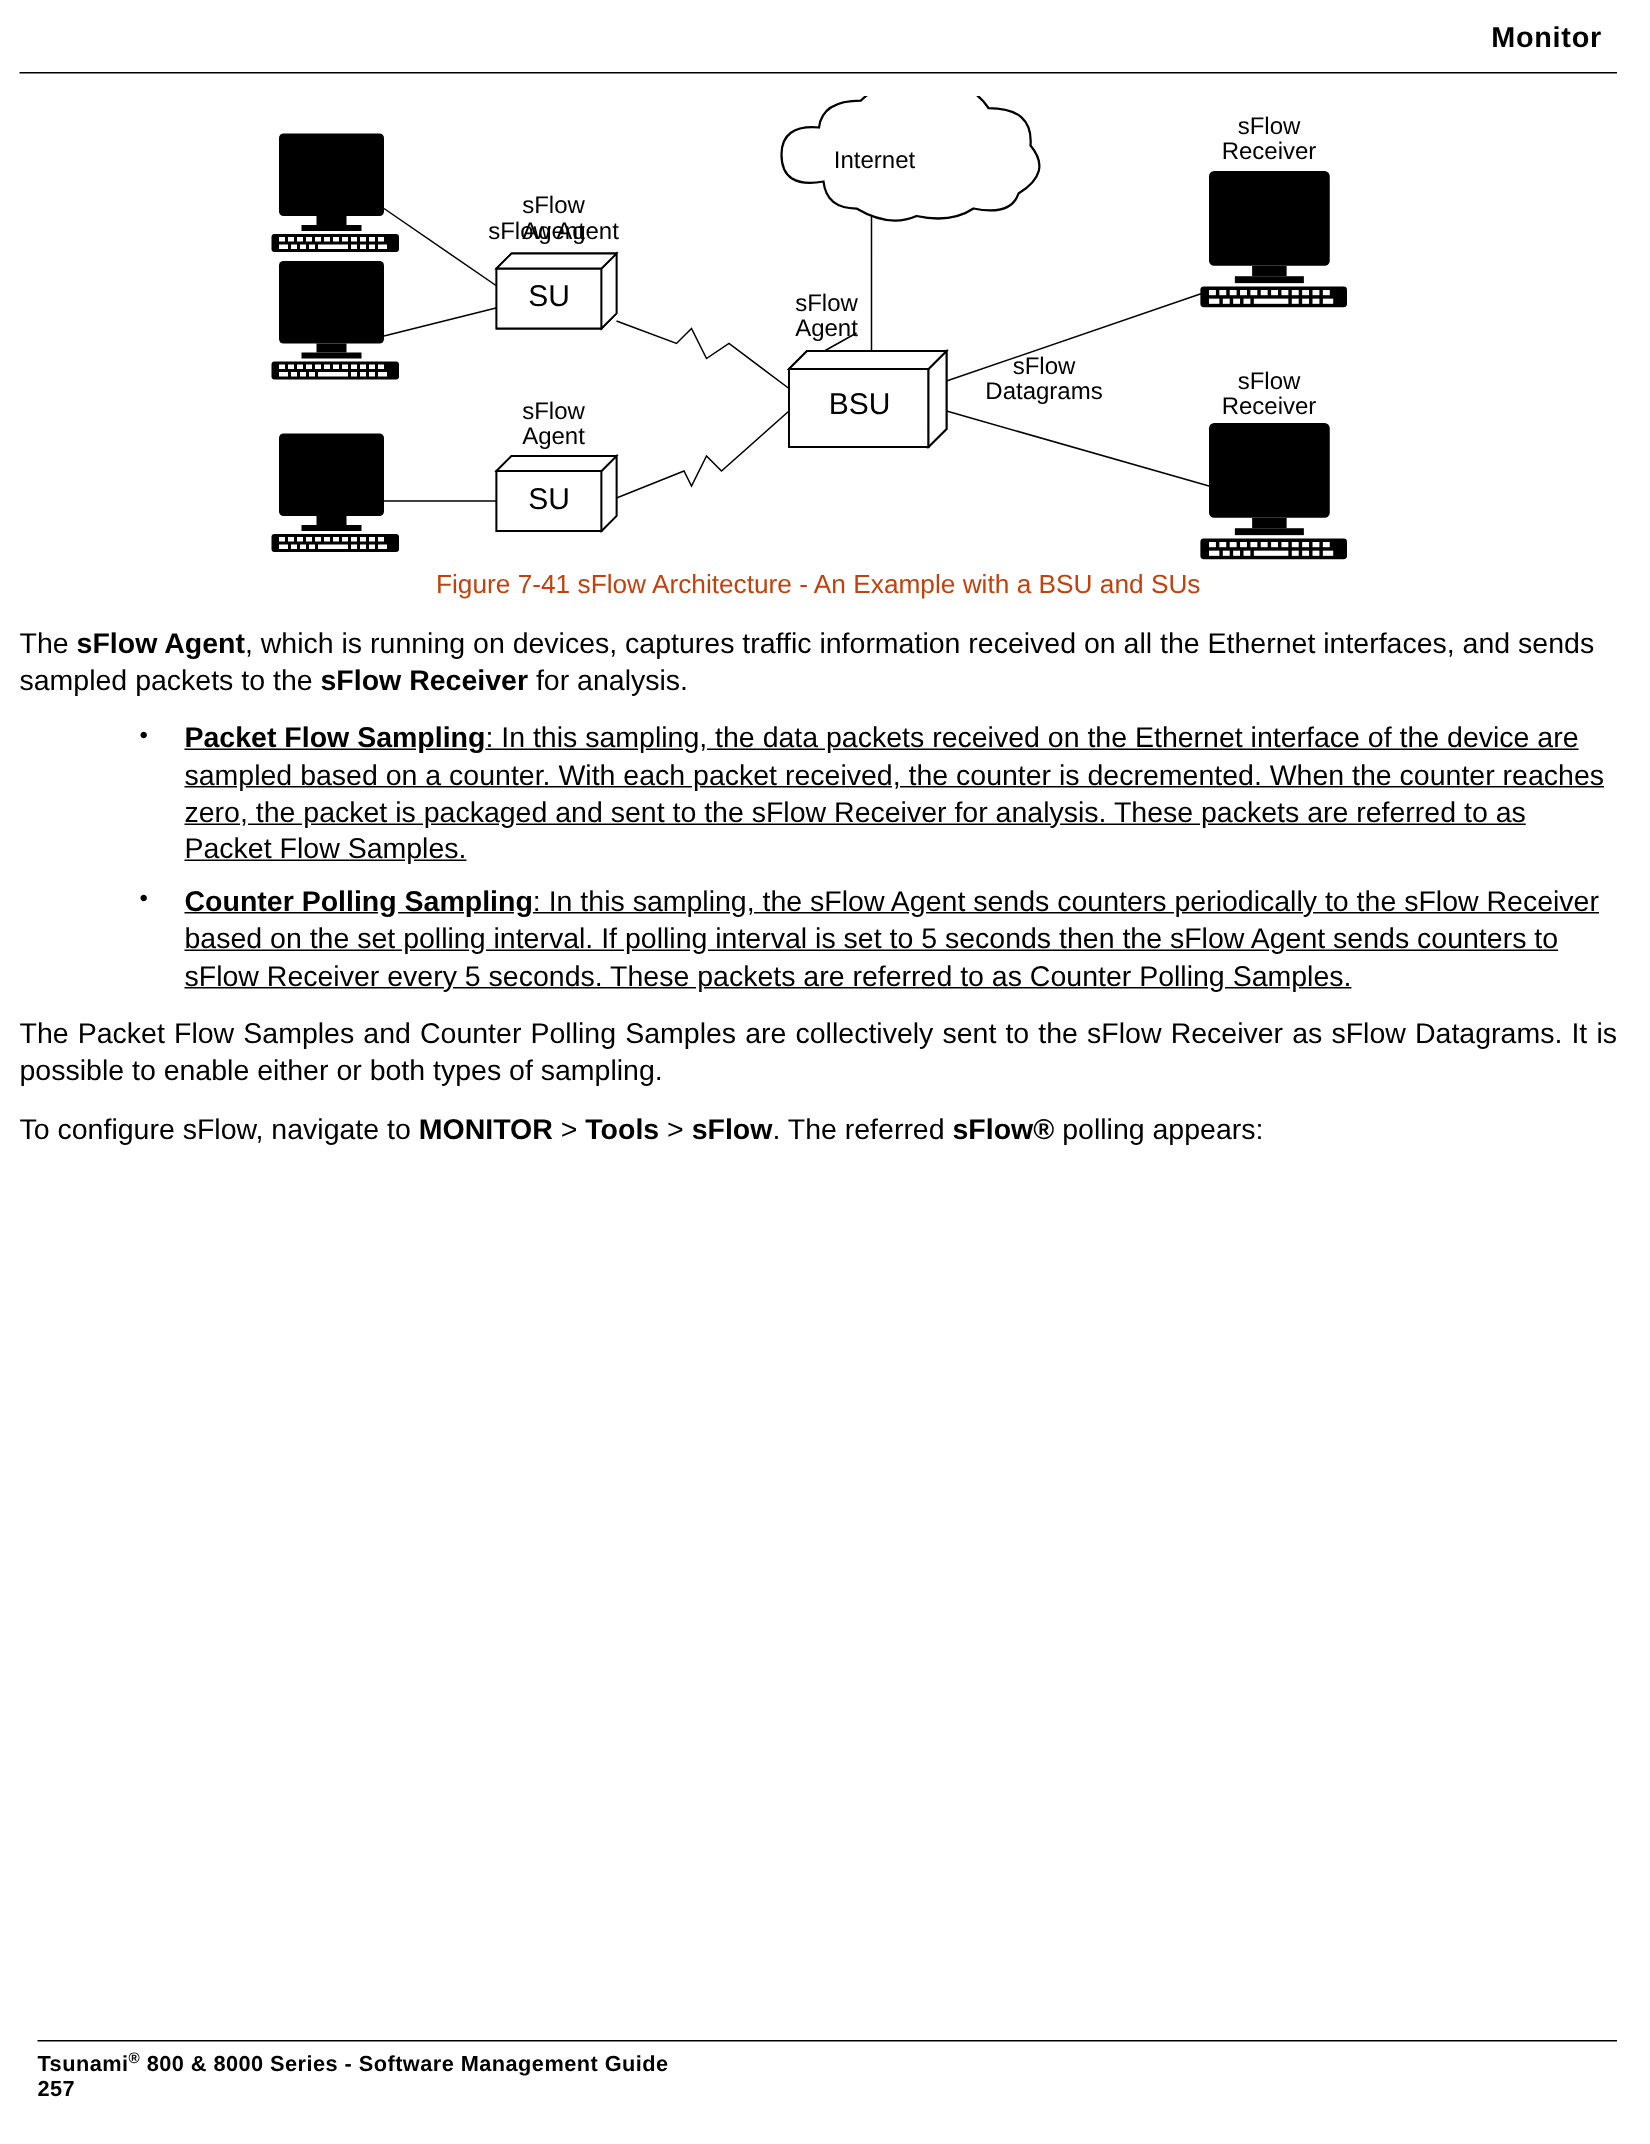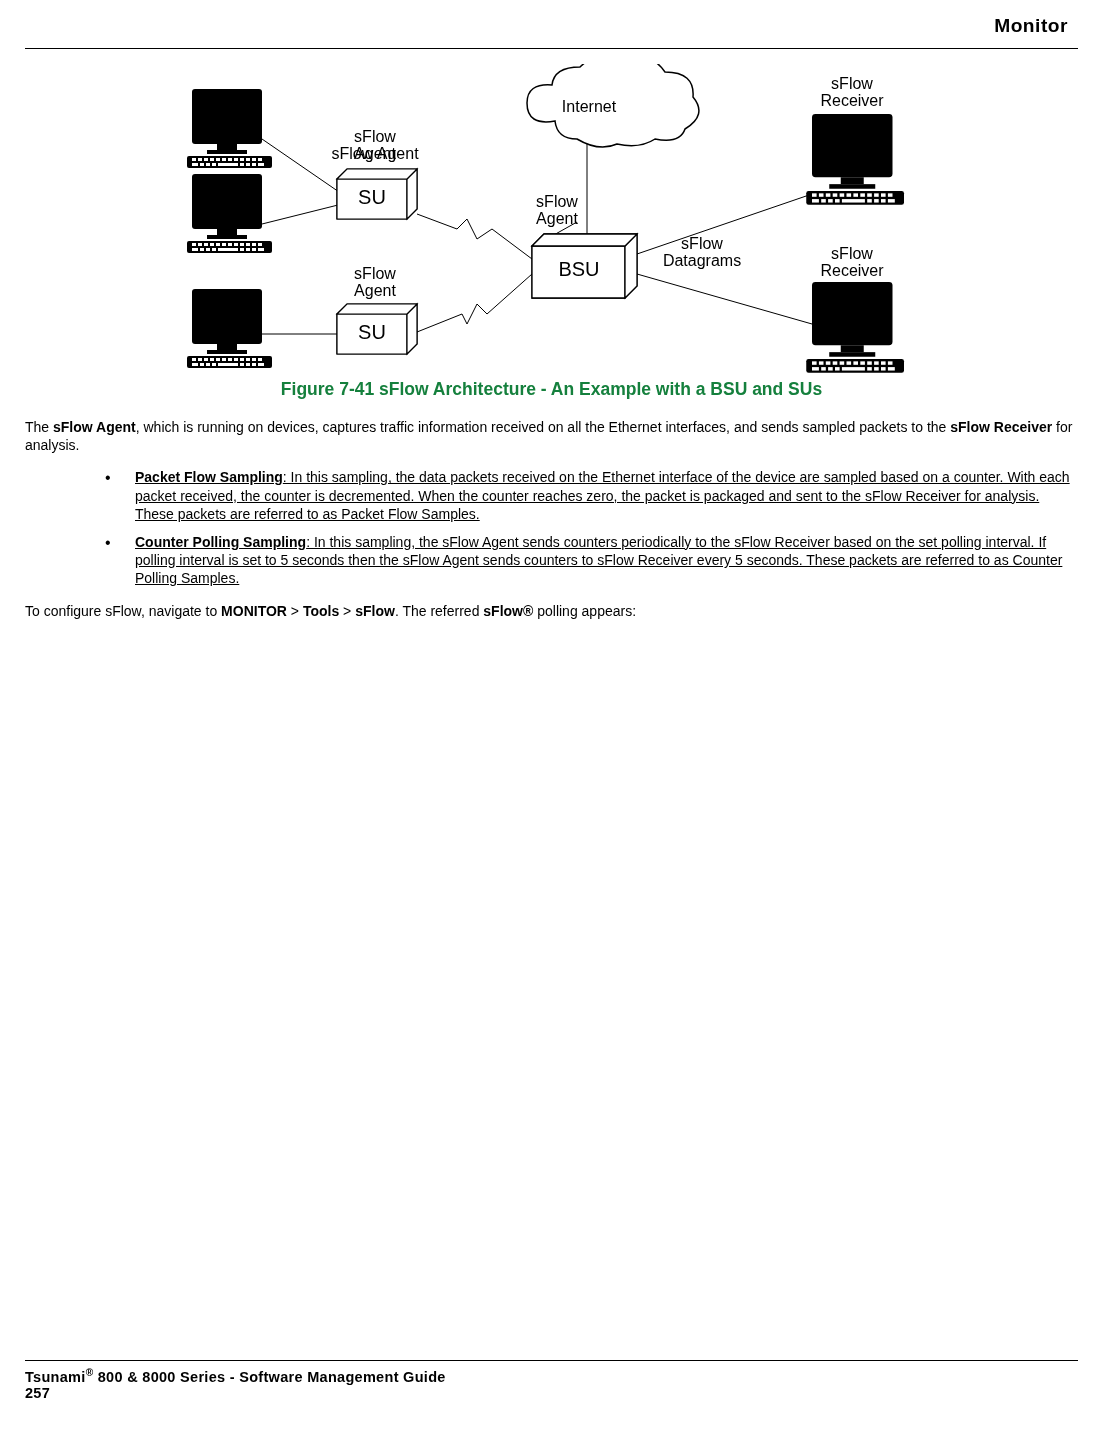--- a/index.html
+++ b/index.html
@@ -1,23 +1,23 @@
 <!DOCTYPE html>
 <html><head>
 <meta charset="utf-8">
 <style>
   @page { size: 1100px 1429px; margin: 0; }
   html, body { margin: 0; padding: 0; width: 1100px; height: 1429px; background: #fff; font-family: "Segoe UI", "Helvetica Neue", Arial, sans-serif; color: #000; }
-  .page { position: relative; width: 1100px; height: 1429px; box-sizing: border-box; padding: 15px 22px 0 25px; }
+  .page { position: relative; width: 1100px; height: 1429px; box-sizing: border-box; padding: 15px 22px 0 13px; }
   .header { text-align: right; font-weight: 700; font-size: 19.2px; letter-spacing: 0.5px; padding-right: 10px;}
   hr.top { border: none; border-top: 1.2px solid #000; margin: 11px 0 15px 0; }
   .figure-box { width: 790px; margin: 0 auto 4px auto; position: relative; height: 310px; }
   .fig-svg { width:100%; height:100%; }
-  .caption { text-align: center; font-weight: 700; color: #15803d; font-size: 17.5px; margin: 5px 0 18px 0; }
-  .body { font-size: 14px; line-height: 1.30; }
+  .caption { text-align: center; font-weight: 400; color: #c2410c; font-size: 17.5px; margin: 5px 0 18px 0; }
+  .body { font-size: 19px; line-height: 1.30; }
   .body p { margin: 0 0 14px 0; }
   .bullets { margin: 0 0 14px 40px; text-decoration: underline; }
   .bullets li { margin: 0 0 10px 0; list-style: none; position: relative; padding-left:30px;}
   .bullets li::before { content:"•"; position:absolute; left:0; top:0; font-size:16px;}
   .justify { text-align: justify; }
   .footer { position: absolute; bottom: 28px; left: 25px; right: 22px; }
   hr.bot { border: none; border-top: 1.2px solid #000; margin: 0 0 6px 0; }
   .footer-row { display:flex; justify-content:space-between; font-size:14.5px; font-weight:700; letter-spacing:0.3px;flex-direction:column;}
   .sup { font-size: 0.7em; vertical-align: super; }
   strong { font-weight: 700; }
@@ -159,20 +159,21 @@
       <span>The </span><strong>sFlow Agent</strong><span>, which is running on devices, captures traffic information received on all the Ethernet interfaces, and sends sampled packets to the </span><strong>sFlow Receiver</strong><span> for analysis.</span>
     </p>
     <ul class="bullets">
       <li>
         <strong>Packet Flow Sampling</strong><span>: In this sampling, the data packets received on the Ethernet interface of the device are sampled based on a counter. With each packet received, the counter is decremented. When the counter reaches zero, the packet is packaged and sent to the sFlow Receiver for analysis. These packets are referred to as Packet Flow Samples.</span>
       </li>
       <li>
         <strong>Counter Polling Sampling</strong><span>: In this sampling, the sFlow Agent sends counters periodically to the sFlow Receiver based on the set polling interval. If polling interval is set to 5 seconds then the sFlow Agent sends counters to sFlow Receiver every 5 seconds. These packets are referred to as Counter Polling Samples.</span>
       </li>
     </ul>
+    <p class="justify">The Packet Flow Samples and Counter Polling Samples are collectively sent to the sFlow Receiver as sFlow Datagrams. It is possible to enable either or both types of sampling.</p>
     <p>
       <span>To configure sFlow, navigate to </span><strong>MONITOR</strong><span> &gt; </span><strong>Tools</strong><span> &gt; </span><strong>sFlow</strong><span>. The referred </span><strong>sFlow®</strong><span> polling appears:</span>
     </p>
   </div>
 
   <div class="footer">
     <hr class="bot">
     <div class="footer-row">
       <div>
         <span>Tsunami</span><span class="sup">®</span><span> 800 &amp; 8000 Series - Software Management Guide</span>

